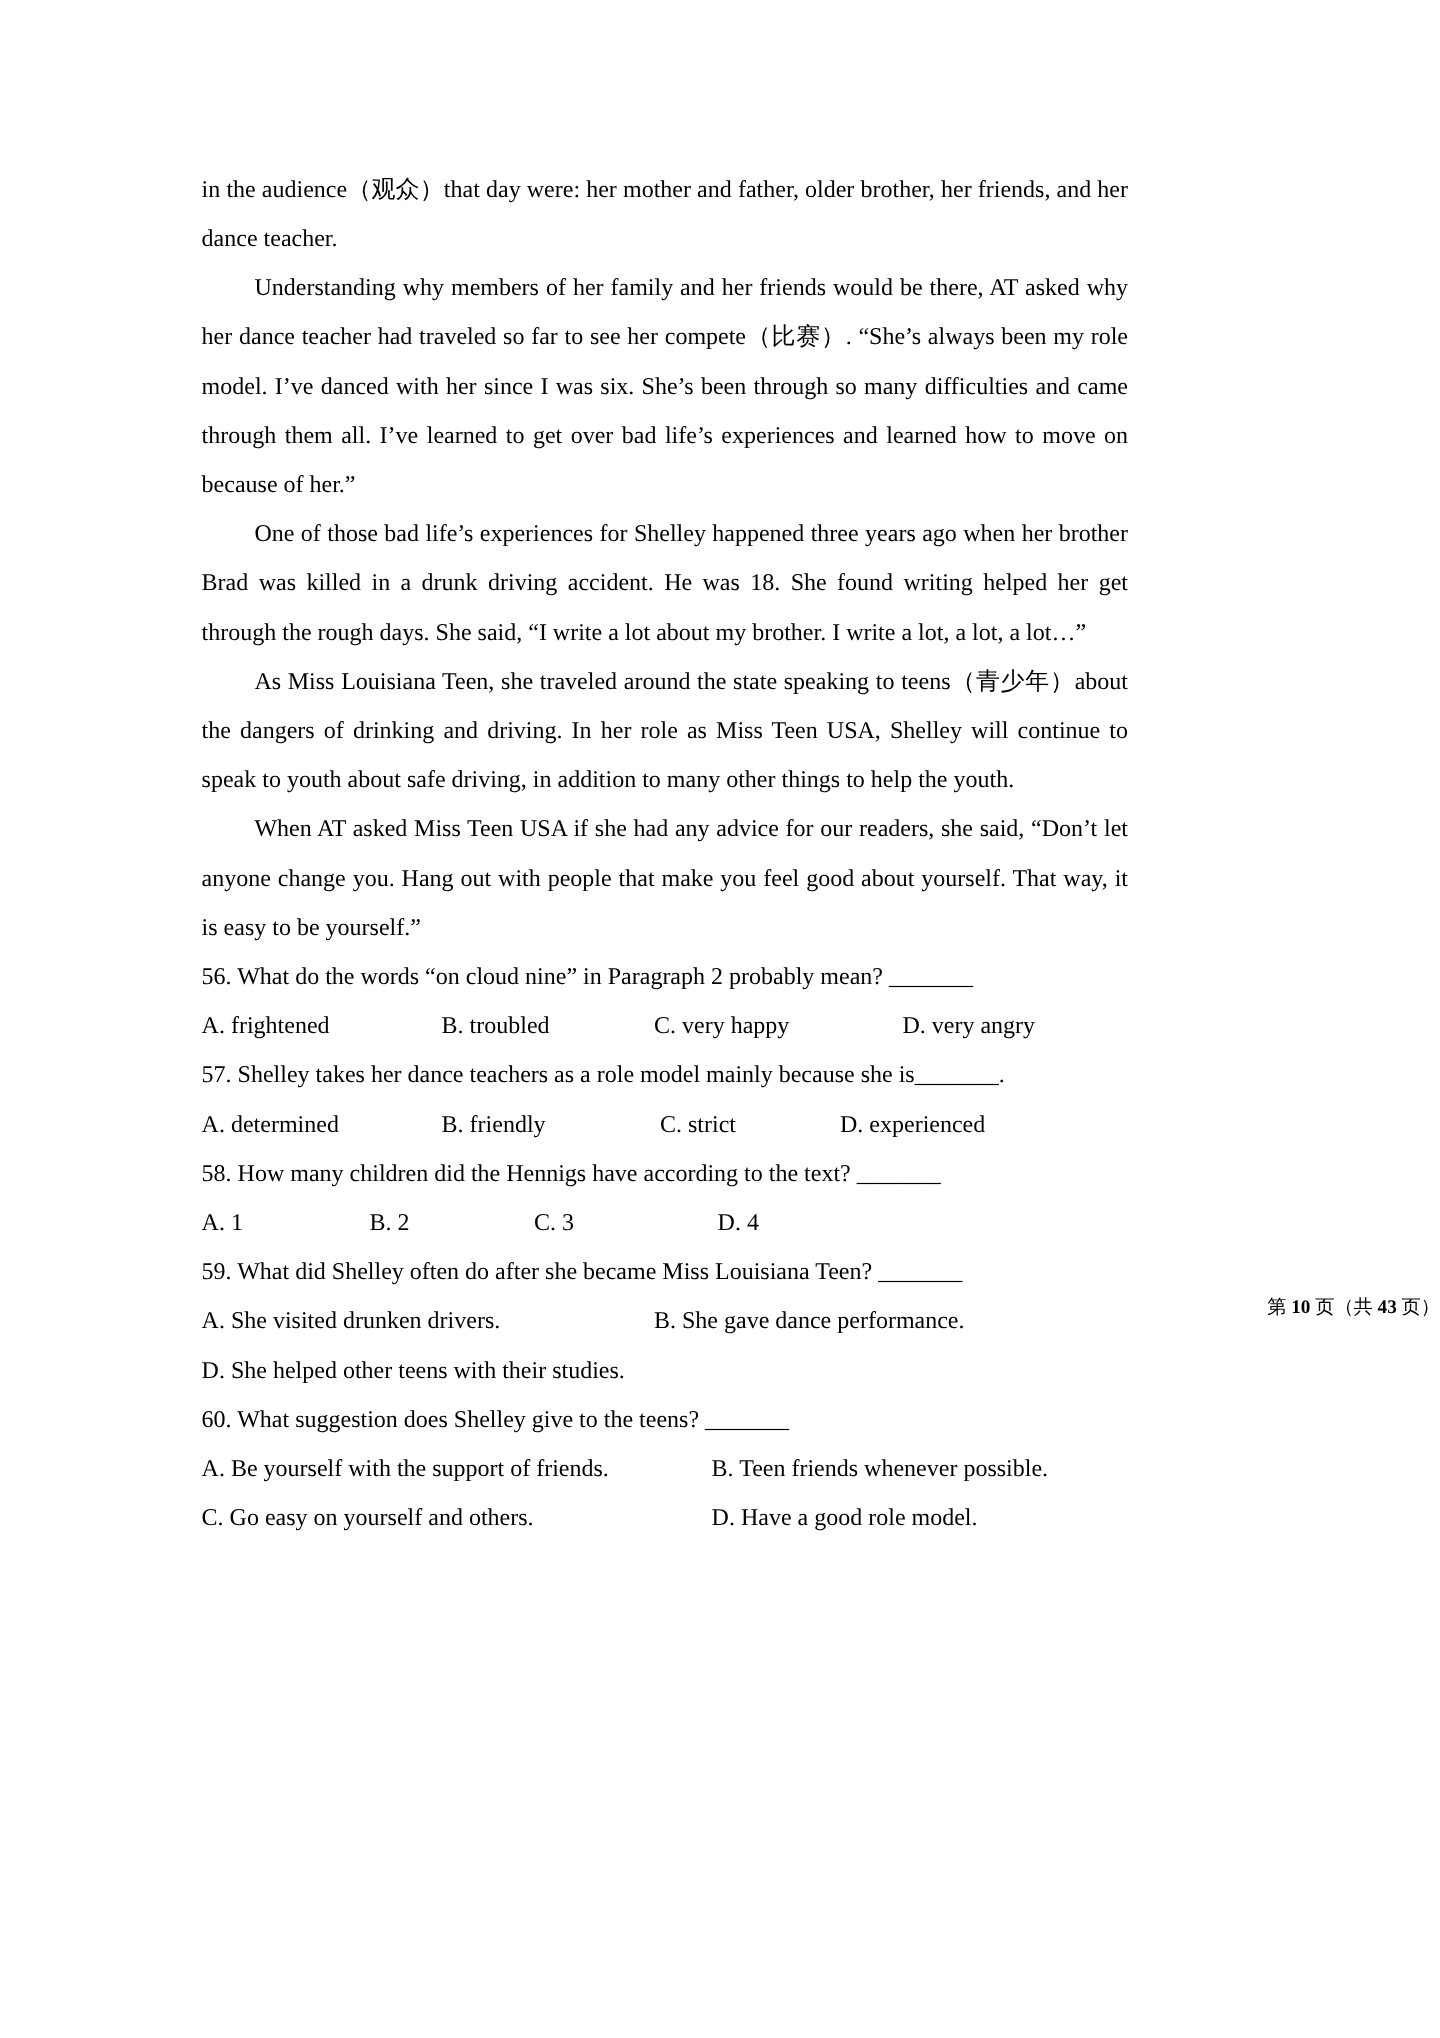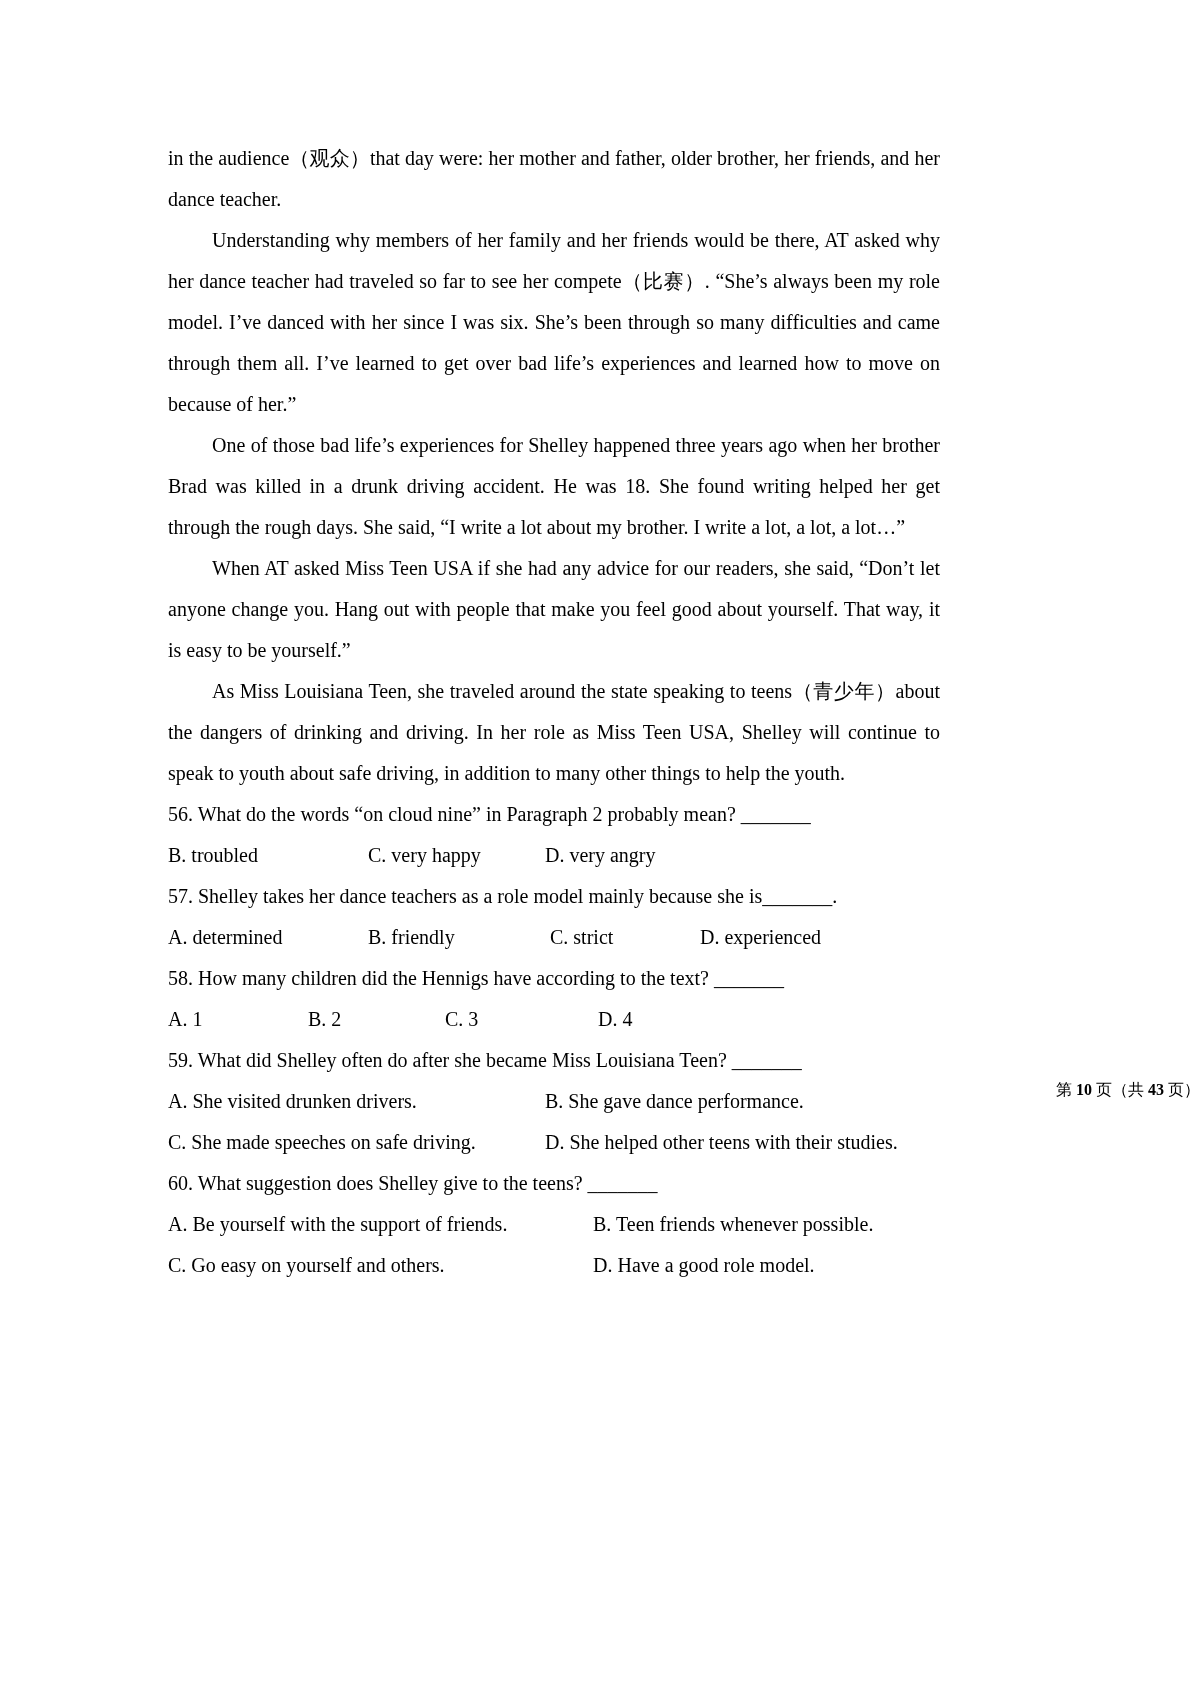--- a/index.html
+++ b/index.html
@@ -59,26 +59,27 @@
 </style>
 </head>
 <body>
 
 <div class="page">
   <div class="content">
 
     <p class="para">in the audience（观众）that day were: her mother and father, older brother, her friends, and her dance teacher.</p>
     <p class="para indent">Understanding why members of her family and her friends would be there, AT asked why her dance teacher had traveled so far to see her compete（比赛）. “She’s always been my role model. I’ve danced with her since I was six. She’s been through so many difficulties and came through them all. I’ve learned to get over bad life’s experiences and learned how to move on because of her.”</p>
     <p class="para indent">One of those bad life’s experiences for Shelley happened three years ago when her brother Brad was killed in a drunk driving accident. He was 18. She found writing helped her get through the rough days. She said, “I write a lot about my brother. I write a lot, a lot, a lot…”</p>
+    <p class="para indent">As Miss Louisiana Teen, she traveled around the state speaking to teens（青少年）about the dangers of drinking and driving. In her role as Miss Teen USA, Shelley will continue to speak to youth about safe driving, in addition to many other things to help the youth.</p>
     <p class="para indent">When AT asked Miss Teen USA if she had any advice for our readers, she said, “Don’t let anyone change you. Hang out with people that make you feel good about yourself. That way, it is easy to be yourself.”</p>
-    <p class="para indent">As Miss Louisiana Teen, she traveled around the state speaking to teens（青少年）about the dangers of drinking and driving. In her role as Miss Teen USA, Shelley will continue to speak to youth about safe driving, in addition to many other things to help the youth.</p>
 
     <div class="question">
       <p class="stem">56. What do the words “on cloud nine” in Paragraph 2 probably mean?  _______</p>
       <div class="opts opts-4a">
+        <span>A. frightened</span>
         <span>B. troubled</span>
         <span>C. very happy</span>
         <span>D. very angry</span>
       </div>
     </div>
 
     <div class="question">
       <p class="stem">57. Shelley takes her dance teachers as a role model mainly because she is_______.</p>
       <div class="opts opts-4b">
         <span>A. determined</span>
@@ -96,21 +97,20 @@
         <span>C. 3</span>
         <span>D. 4</span>
       </div>
     </div>
 
     <div class="question">
       <p class="stem">59. What did Shelley often do after she became Miss Louisiana Teen?  _______</p>
       <div class="opts opts-2a">
         <span>A. She visited drunken drivers.</span>
         <span>B. She gave dance performance.</span>
-        <span>C. She made speeches on safe driving.</span>
         <span>D. She helped other teens with their studies.</span>
       </div>
     </div>
 
     <div class="question">
       <p class="stem">60. What suggestion does Shelley give to the teens?  _______</p>
       <div class="opts opts-2b">
         <span>A. Be yourself with the support of friends.</span>
         <span>B. Teen friends whenever possible.</span>
         <span>C. Go easy on yourself and others.</span>

